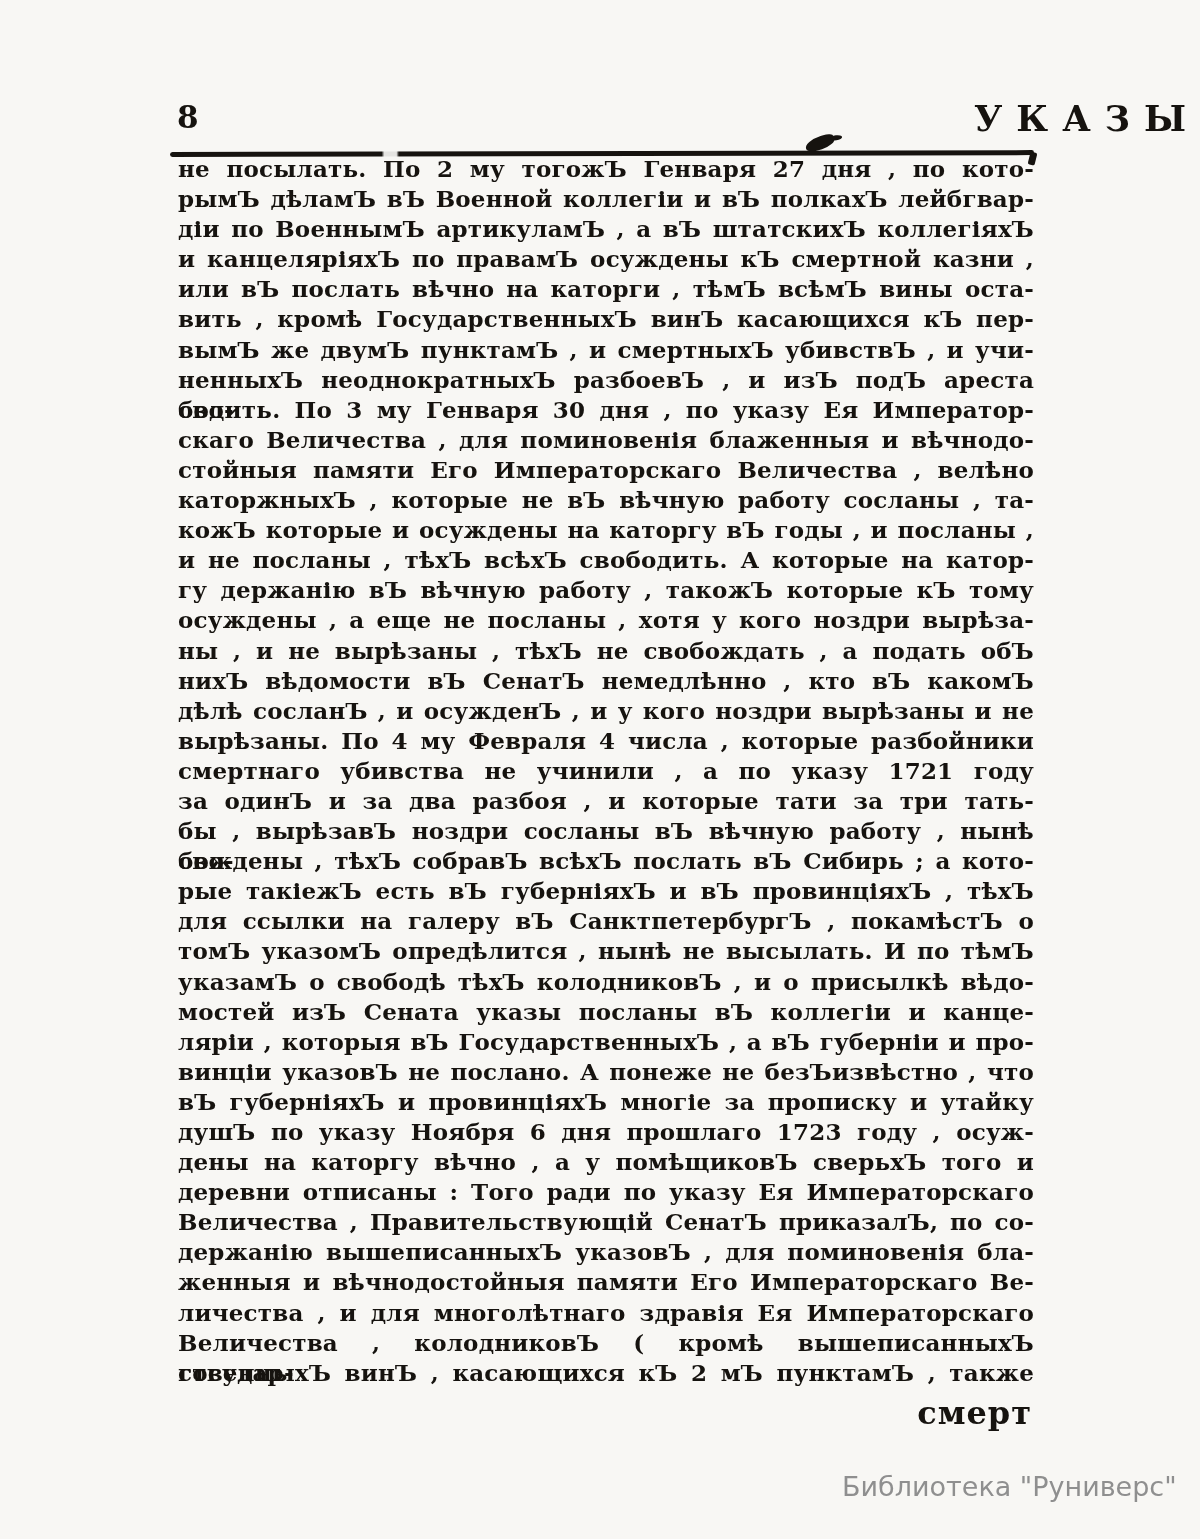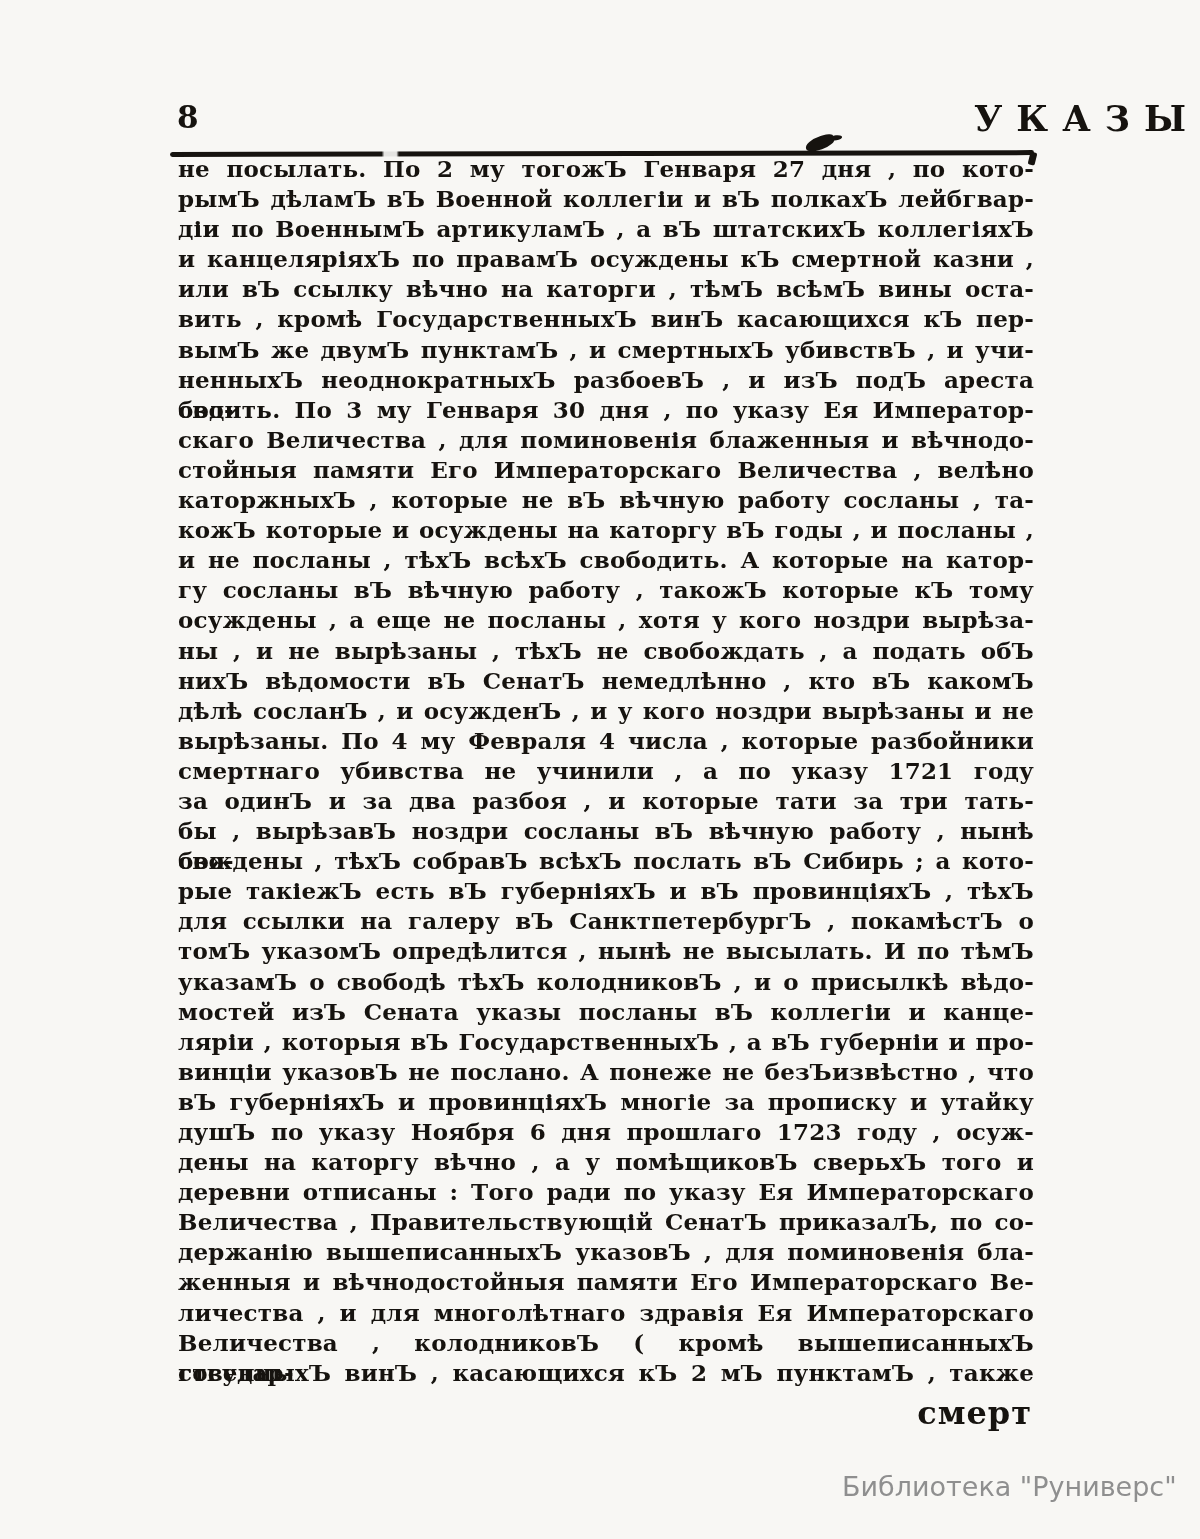--- a/index.html
+++ b/index.html
@@ -125,31 +125,31 @@
 
   <div class="header-rule">
     <span class="ink-blot"></span>
   </div>
 
   <div class="body-text">
       <div class="line">не посылать. По 2 му тогожЪ Генваря 27 дня , по кото-</div>
       <div class="line">рымЪ дѣламЪ вЪ Военной коллегіи и вЪ полкахЪ лейбгвар-</div>
       <div class="line">діи по ВоеннымЪ артикуламЪ , а вЪ штатскихЪ коллегіяхЪ</div>
       <div class="line">и канцеляріяхЪ по правамЪ осуждены кЪ смертной казни ,</div>
-      <div class="line">или вЪ ссылку вѣчно на каторги , тѣмЪ всѣмЪ вины оста-</div>
+      <div class="line">или вЪ послать вѣчно на каторги , тѣмЪ всѣмЪ вины оста-</div>
       <div class="line">вить , кромѣ ГосударственныхЪ винЪ касающихся кЪ пер-</div>
       <div class="line">вымЪ же двумЪ пунктамЪ , и смертныхЪ убивствЪ , и учи-</div>
       <div class="line">ненныхЪ неоднократныхЪ разбоевЪ , и изЪ подЪ ареста сво-</div>
       <div class="line">бодить. По 3 му Генваря 30 дня , по указу Ея Император-</div>
       <div class="line">скаго Величества , для поминовенія блаженныя и вѣчнодо-</div>
       <div class="line">стойныя памяти Его Императорскаго Величества , велѣно</div>
       <div class="line">каторжныхЪ , которые не вЪ вѣчную работу сосланы , та-</div>
       <div class="line">кожЪ которые и осуждены на каторгу вЪ годы , и посланы ,</div>
       <div class="line">и не посланы , тѣхЪ всѣхЪ свободить. А которые на катор-</div>
-      <div class="line">гу сосланы вЪ вѣчную работу , такожЪ которые кЪ тому</div>
+      <div class="line">гу держанію вЪ вѣчную работу , такожЪ которые кЪ тому</div>
       <div class="line">осуждены , а еще не посланы , хотя у кого ноздри вырѣза-</div>
       <div class="line">ны , и не вырѣзаны , тѣхЪ не свобождать , а подать обЪ</div>
       <div class="line">нихЪ вѣдомости вЪ СенатЪ немедлѣнно , кто вЪ какомЪ</div>
       <div class="line">дѣлѣ сосланЪ , и осужденЪ , и у кого ноздри вырѣзаны и не</div>
       <div class="line">вырѣзаны. По 4 му Февраля 4 числа , которые разбойники</div>
       <div class="line">смертнаго убивства не учинили , а по указу 1721 году</div>
       <div class="line">за одинЪ и за два разбоя , и которые тати за три тать-</div>
       <div class="line">бы , вырѣзавЪ ноздри сосланы вЪ вѣчную работу , нынѣ сво-</div>
       <div class="line">бождены , тѣхЪ собравЪ всѣхЪ послать вЪ Сибирь ; а кото-</div>
       <div class="line">рые такіежЪ есть вЪ губерніяхЪ и вЪ провинціяхЪ , тѣхЪ</div>

